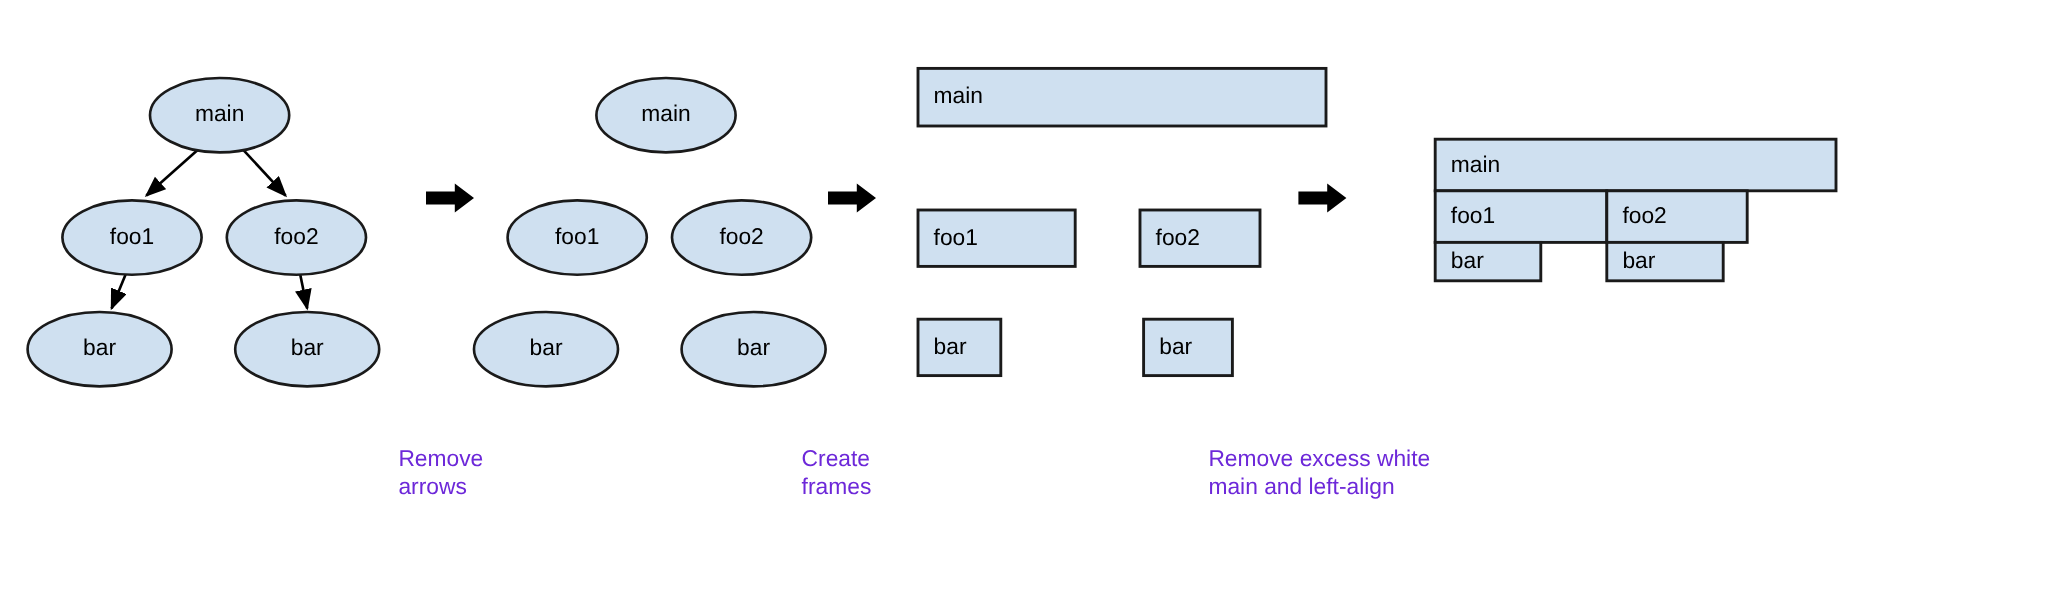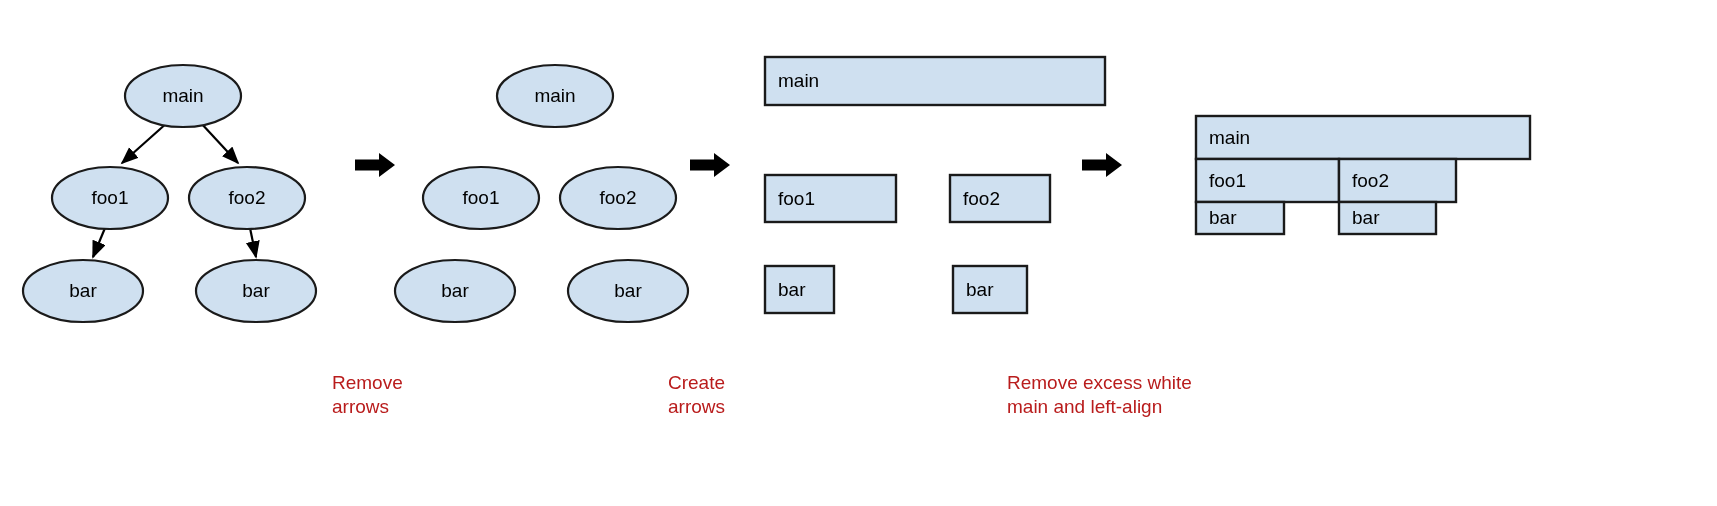--- a/index.html
+++ b/index.html
@@ -24,21 +24,21 @@
     position: absolute;
     white-space: nowrap;
     color: #000000;
     font-family: "Liberation Sans", sans-serif;
     font-size: 19px;
     line-height: 1;
     pointer-events: none;
   }
   .caption {
     position: absolute;
-    color: #b91c1c;
+    color: #6d28d9;
     font-family: "Liberation Sans", sans-serif;
     font-size: 19px;
     line-height: 24px;
     white-space: pre-line;
   }
   .svg-layer {
     position: absolute;
     left: 0; top: 0;
     width: 1717px;
     height: 506px;
@@ -101,17 +101,17 @@
       <div class="node-label" style="top: 279.5px; left: 778px; text-align: left;">bar</div>
       <div class="node-label" style="top: 279.5px; left: 966px; text-align: left;">bar</div>
       <div class="node-label" style="top: 127.5px; left: 1209px; text-align: left;">main</div>
       <div class="node-label" style="top: 170.5px; left: 1209px; text-align: left;">foo1</div>
       <div class="node-label" style="top: 170.5px; left: 1352px; text-align: left;">foo2</div>
       <div class="node-label" style="top: 208px; left: 1209px; text-align: left;">bar</div>
       <div class="node-label" style="top: 208px; left: 1352px; text-align: left;">bar</div>
       <div class="caption" style="left: 332px; top: 371px;">Remove
 arrows</div>
       <div class="caption" style="left: 668px; top: 371px;">Create
-arrows</div>
+frames</div>
       <div class="caption" style="left: 1007px; top: 371px;">Remove excess white
 main and left-align</div>
     </div>
 </div>
 
 </body></html>

